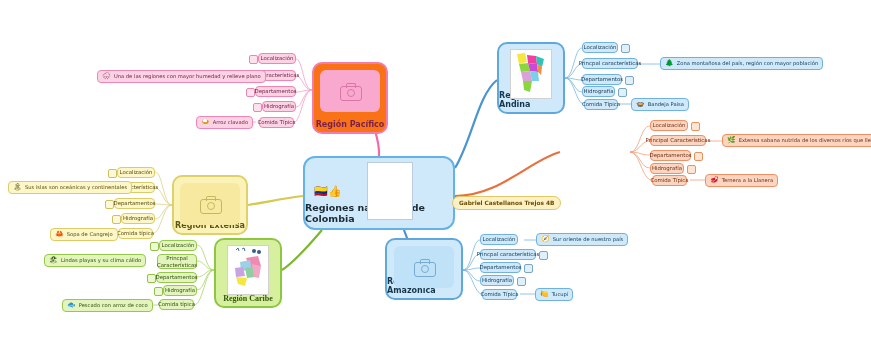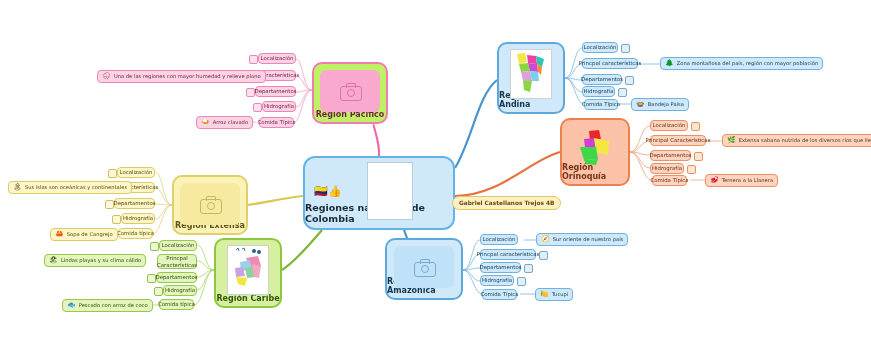--- a/index.html
+++ b/index.html
@@ -42,30 +42,30 @@
   }
   .region .rph{
     position:absolute;left:50%;transform:translateX(-50%);top:6px;
     width:60px;height:42px;border-radius:6px;
     display:flex;align-items:center;justify-content:center;
   }
   .region-title{font-size:8px;font-weight:bold;}
 
   .r-andina{left:497px;top:42px;width:68px;height:72px;background:#cfe9fb;border-color:#5fa8dc;}
   .r-andina .region-title{color:#14364d;}
-  .r-pacifico{left:312px;top:62px;width:76px;height:62px;background:#bef264;border-color:#f07cb0;}
+  .r-pacifico{left:312px;top:62px;width:76px;height:72px;background:#f97316;border-color:#f07cb0;}
   .r-pacifico .region-title{color:#7a1f4d;}
   .r-pacifico .rph{background:#f9a9cd;}
   .r-orinoquia{left:560px;top:118px;width:70px;height:68px;background:#fbc2a8;border-color:#ef7f4f;}
   .r-orinoquia .region-title{color:#7a3318;}
   .r-insular{left:172px;top:175px;width:76px;height:60px;background:#fbf2b8;border-color:#ded06a;}
   .r-insular .region-title{color:#5e5512;}
   .r-insular .rph{background:#f7eaa0;}
   .r-caribe{left:214px;top:238px;width:68px;height:70px;background:#d7f0a0;border-color:#8dc63f;}
-  .r-caribe .region-title{color:#33560d;}
+  .r-caribe .region-title{color:#33560d;font-family:Liberation Serif, serif;}
   .r-amazonica{left:385px;top:238px;width:78px;height:62px;background:#cfe9fb;border-color:#5fa8dc;}
   .r-amazonica .region-title{color:#14364d;}
   .r-amazonica .rph{background:#bfe2f8;}
 
   
   .cam{width:20px;height:16px;position:relative;opacity:.55;}
   .cam .body{position:absolute;left:0;top:3px;width:20px;height:13px;border:1.6px solid currentColor;border-radius:3px;}
   .cam .bump{position:absolute;left:6px;top:0;width:8px;height:4px;border:1.6px solid currentColor;border-bottom:none;border-radius:2px 2px 0 0;}
   .cam .lens{position:absolute;left:7px;top:6px;width:6px;height:6px;border:1.6px solid currentColor;border-radius:50%;}
 
@@ -265,32 +265,20 @@
   <div class="sub s-pink" style="left:259px;top:117px;width:35px;height:11px;">Comida Típica</div>
   <div class="note s-pink" style="left:97px;top:70px;">
     <span class="ic">🌧</span>
     <span>Una de las regiones con mayor humedad y relieve plano</span>
   </div>
   <div class="note s-pink" style="left:196px;top:116px;">
     <span class="ic">🍛</span>
     <span>Arroz clavado</span>
   </div>
 
-  <div class="node region r-orinoquia">
-    <div class="rthumb" style="border:none;background:transparent;">
-      <svg viewBox="0 0 40 48" width="40" height="48" aria-hidden="true">
-        <path d="M14 6 L24 5 L26 14 L15 15 Z" fill="#e8262c"></path>
-        <path d="M9 14 L19 13 L21 22 L10 23 Z" fill="#cf3fd6"></path>
-        <path d="M19 13 L34 16 L33 30 L21 27 Z" fill="#f5e642"></path>
-        <path d="M5 22 L21 22 L23 34 L9 35 Z" fill="#3fd64a"></path>
-        <path d="M9 35 L23 34 L21 40 L11 39 Z" fill="#3fd64a"></path>
-      </svg>
-    </div>
-    <div class="region-title">Región Orinoquía</div>
-  </div>
   <div class="sub s-orange" style="left:650px;top:120px;width:38px;height:11px;">Localización</div>
   <div class="badge b-orange" style="left:691px;top:122px;"></div>
   <div class="sub s-orange" style="left:650px;top:135px;width:56px;height:11px;">Principal Características</div>
   <div class="sub s-orange" style="left:650px;top:150px;width:41px;height:11px;">Departamentos</div>
   <div class="badge b-orange" style="left:694px;top:152px;"></div>
   <div class="sub s-orange" style="left:650px;top:163px;width:34px;height:11px;">Hidrografía</div>
   <div class="badge b-orange" style="left:687px;top:165px;"></div>
   <div class="sub s-orange" style="left:652px;top:175px;width:35px;height:11px;">Comida Típica</div>
   <div class="note s-orange" style="left:722px;top:134px;">
     <span class="ic">🌿</span>

